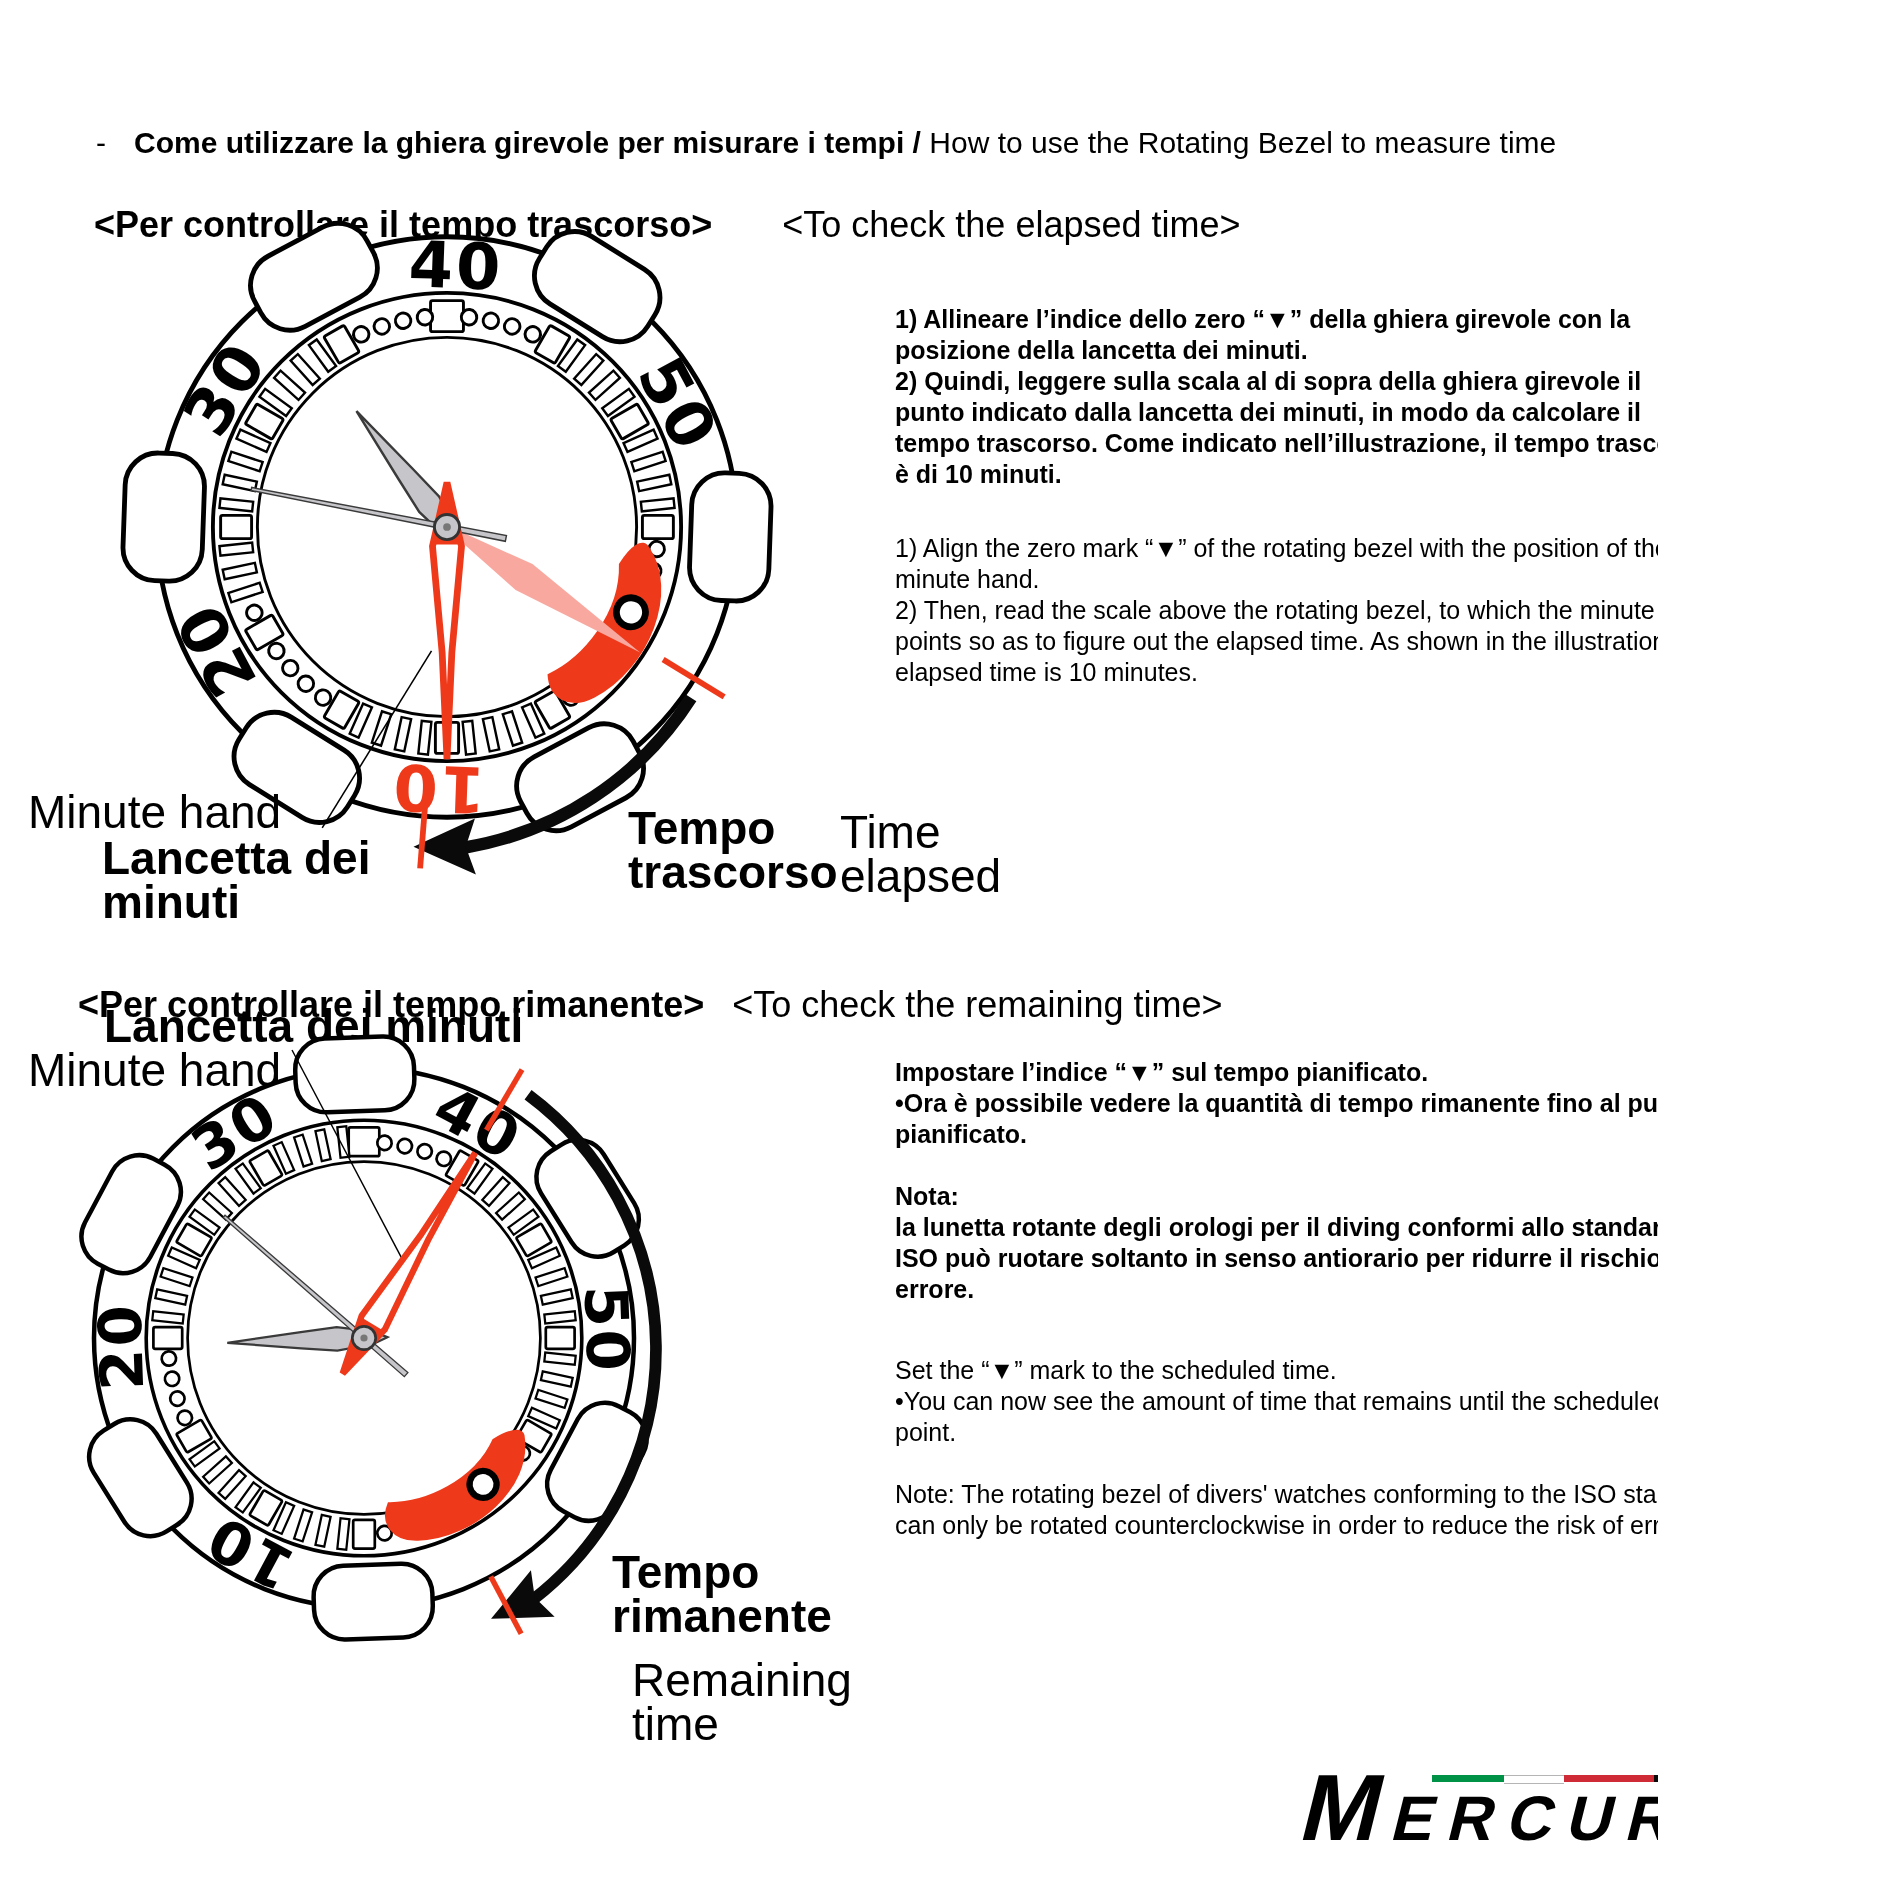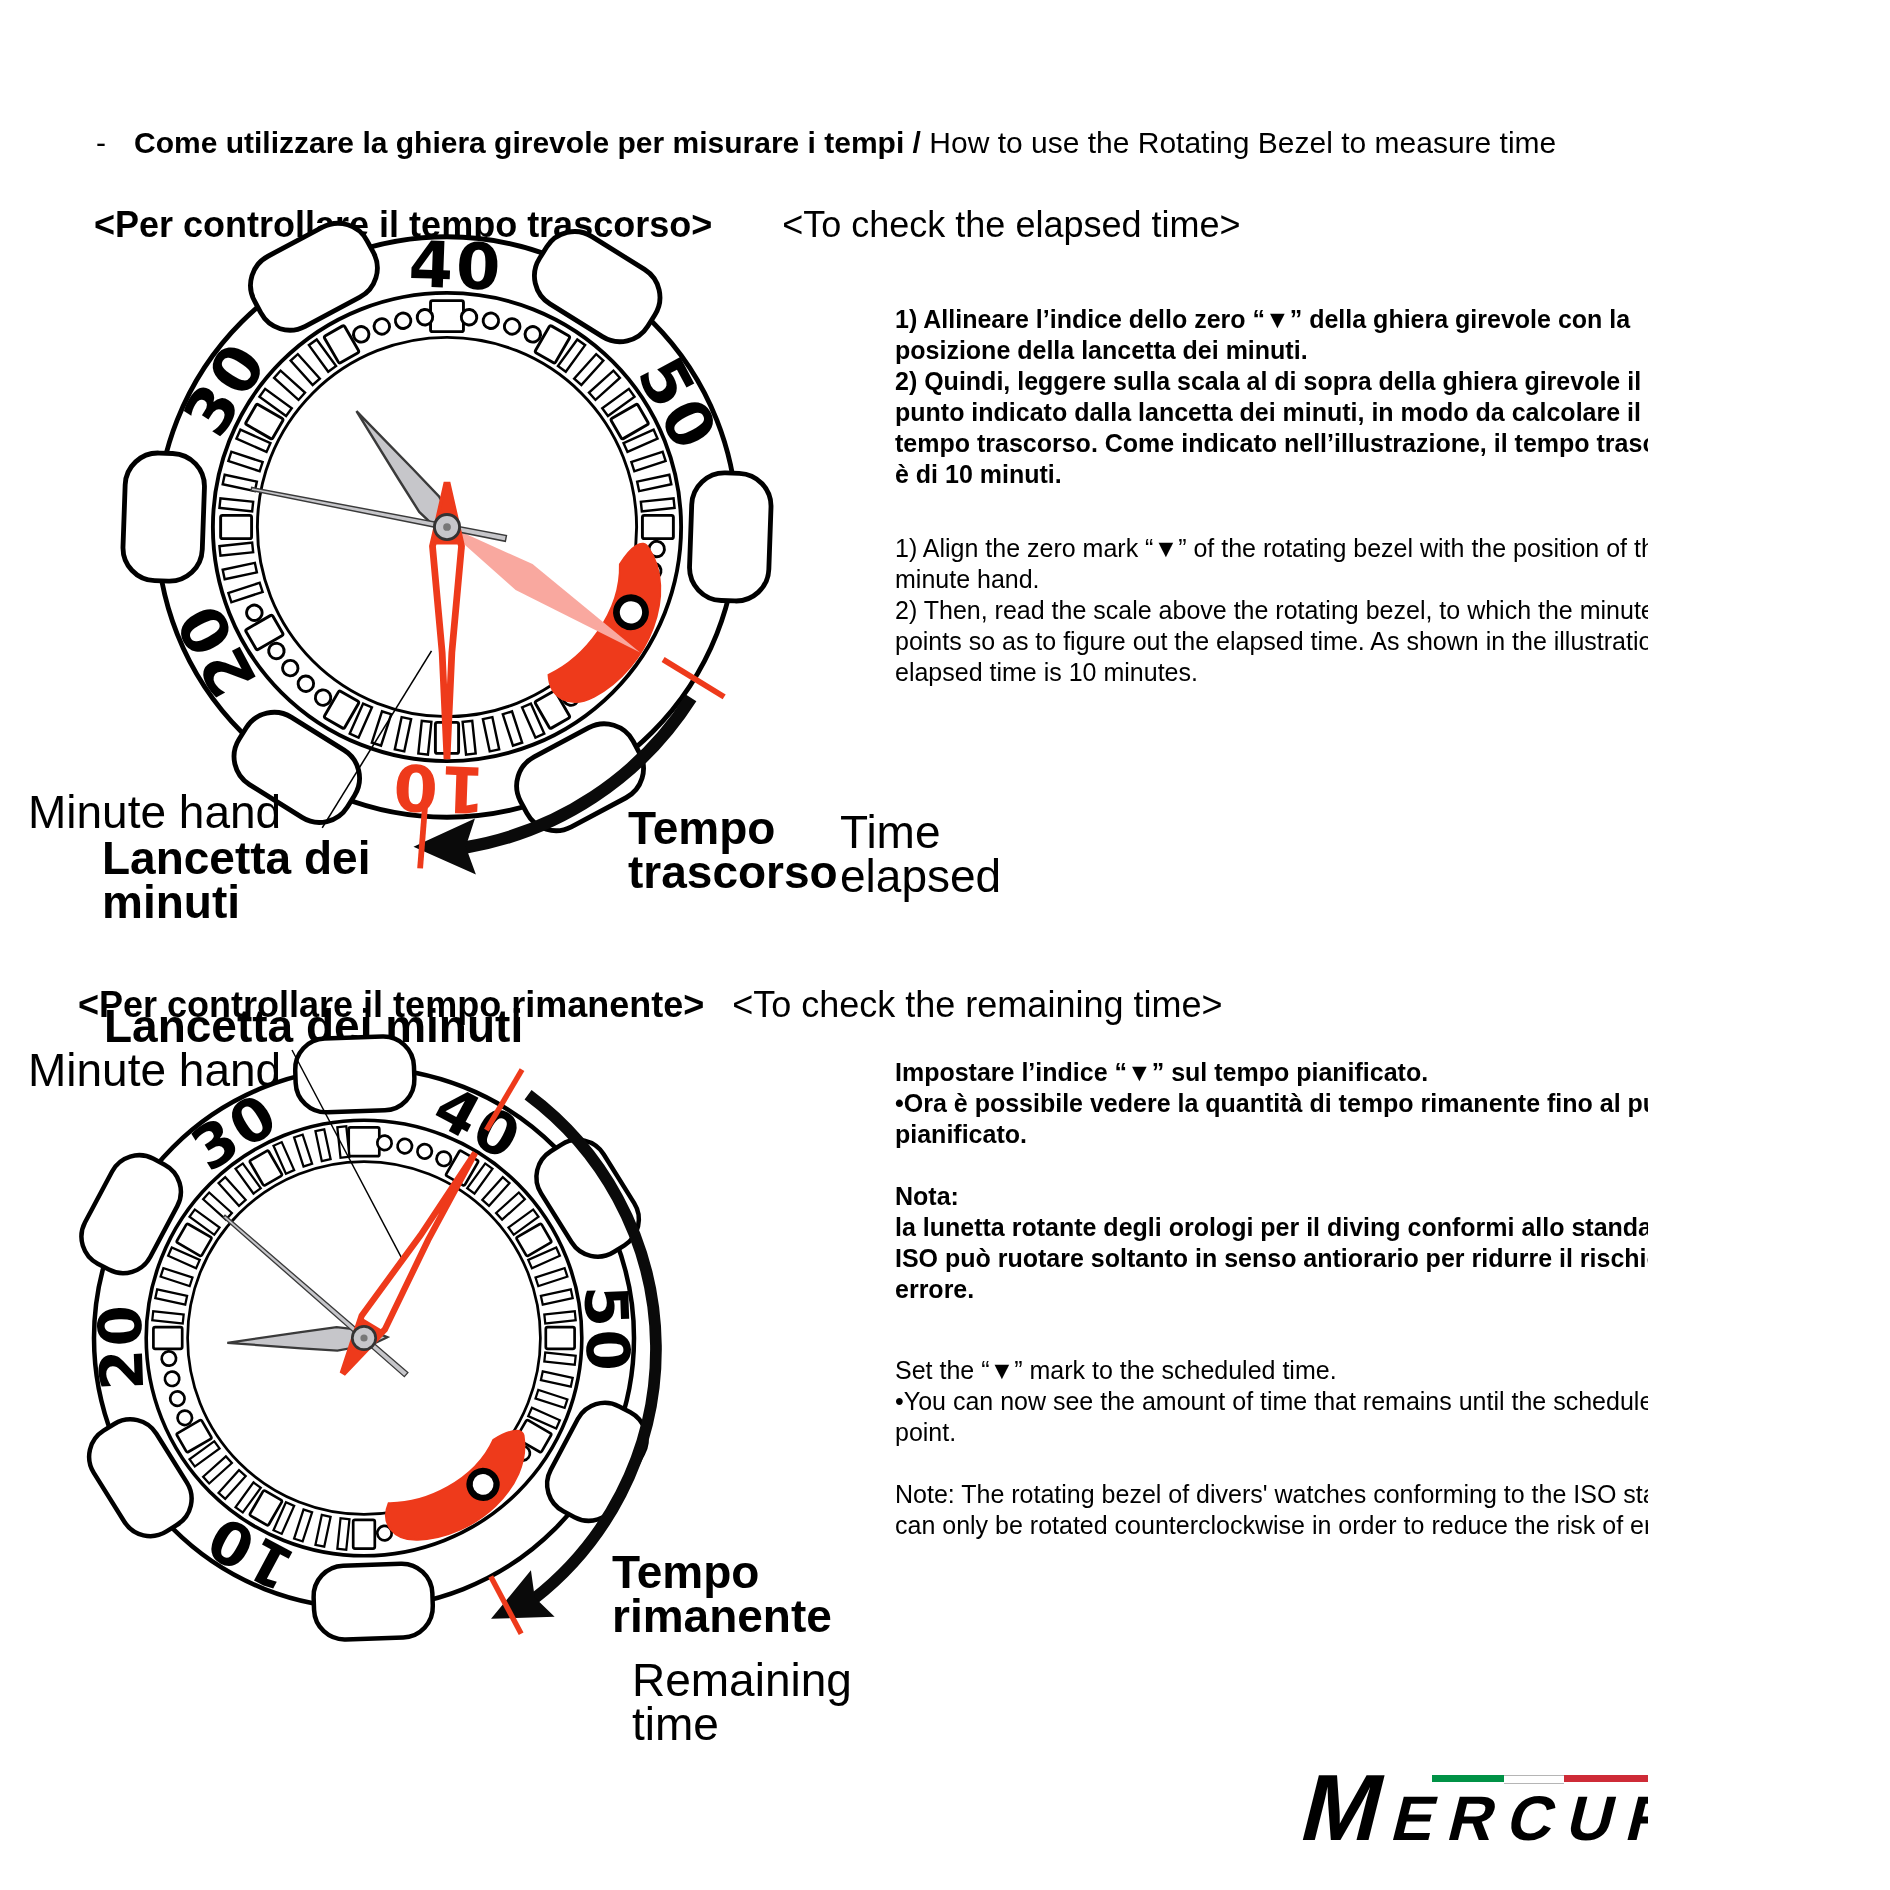--- a/index.html
+++ b/index.html
@@ -1,17 +1,17 @@
 <!DOCTYPE html>
 <html><head>
 <meta charset="utf-8">
 <style>
   html,body{margin:0;padding:0;background:#fff;}
   .page{position:relative;width:1648px;height:1890px;background:#ffffff;overflow:hidden;
-        font-family:"Liberation Sans","DejaVu Sans",sans-serif;color:#000;}
+        font-family:"Liberation Sans","DejaVu Sans",sans-serif;color:#000;padding-left:10px;}
   .abs{position:absolute;}
   .b{font-weight:bold;}
   .h-main{font-size:30px;white-space:nowrap;}
   .h-sub{font-size:36px;white-space:nowrap;}
   .h-gap1{margin-left:60px;}
   .h-gap2{margin-left:18px;text-align:right;}
   .dash{margin-right:28px;}
   .block{font-size:25px;line-height:31px;white-space:pre-line;width:1000px;}
   .lbl{font-size:46px;line-height:44px;white-space:pre-line;}
   .watch-svg{position:absolute;}

